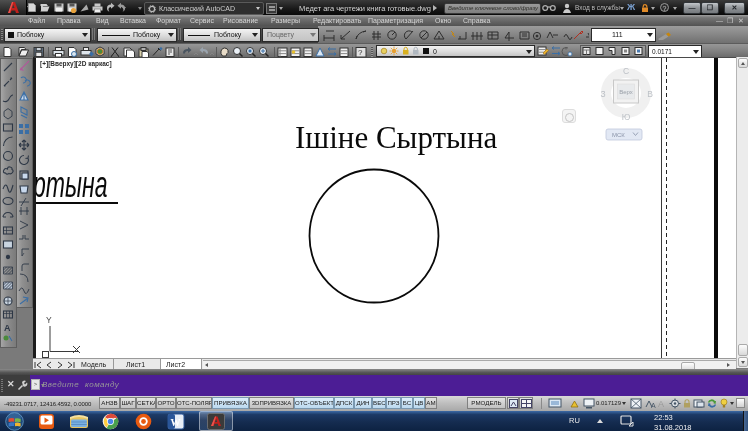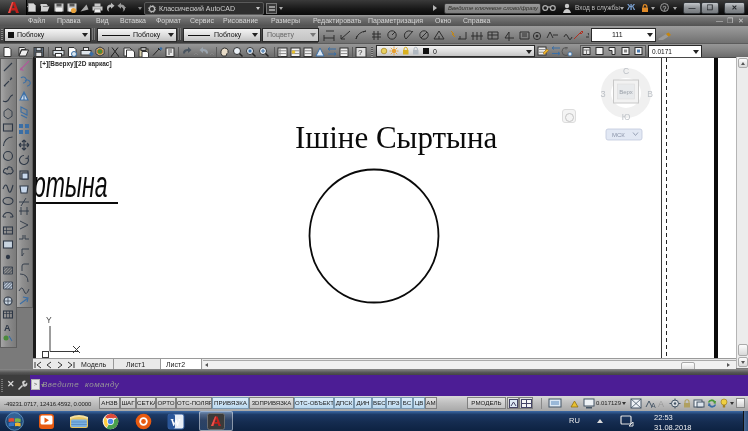--- a/index.html
+++ b/index.html
@@ -78,20 +78,21 @@
         <circle cx="4" cy="4" r="3.6" fill="none" stroke="#bbb" stroke-width="0.8" stroke-dasharray="1.5 1.3"></circle>
       </svg>
     <span style="position:absolute;left:14px;top:0">Классический AutoCAD</span>
     <div style="position:absolute;right:3px;top:4px;width:0;height:0;border-left:2.5px solid transparent;border-right:2.5px solid transparent;border-top:3px solid #ccc"></div>
   </div>
   <div class="abs" style="left:266px;top:3px;width:9px;height:9px;border:1px solid #777;background:#3a3a3a">
       <div style="margin:1.5px;height:2px;background:#999"></div>
       <div style="margin:1.5px;height:2px;background:#999"></div>
     </div>
   <div class="abs" style="left:279px;top:7px;width:0;height:0;border-left:2px solid transparent;border-right:2px solid transparent;border-top:3px solid #aaa"></div>
+  <div class="abs" id="doctitle">Медет ага чертежи книга готовые.dwg</div>
   <div class="abs" style="left:433px;top:5px;width:0;height:0;border-top:3px solid transparent;border-bottom:3px solid transparent;border-left:4px solid #b5b5b5"></div>
   <div class="abs" id="searchbox">Введите ключевое слово/фразу</div>
   <svg class="abs" style="left:542px;top:4px" width="14" height="8" viewBox="0 0 14 8">
     <circle cx="3.2" cy="4" r="2.4" fill="none" stroke="#aeaeae" stroke-width="1.3"></circle>
     <circle cx="10.8" cy="4" r="2.4" fill="none" stroke="#aeaeae" stroke-width="1.3"></circle>
     <path d="M5.5 3 h3" stroke="#aeaeae" stroke-width="1.3"></path>
   </svg>
   <svg class="abs" style="left:562px;top:3px" width="10" height="10" viewBox="0 0 10 10">
     <circle cx="5" cy="3" r="2.2" fill="#c9c9c9"></circle>
       <path d="M1 10 q1-4 4-4 q3 0 4 4 Z" fill="#c9c9c9"></path>

